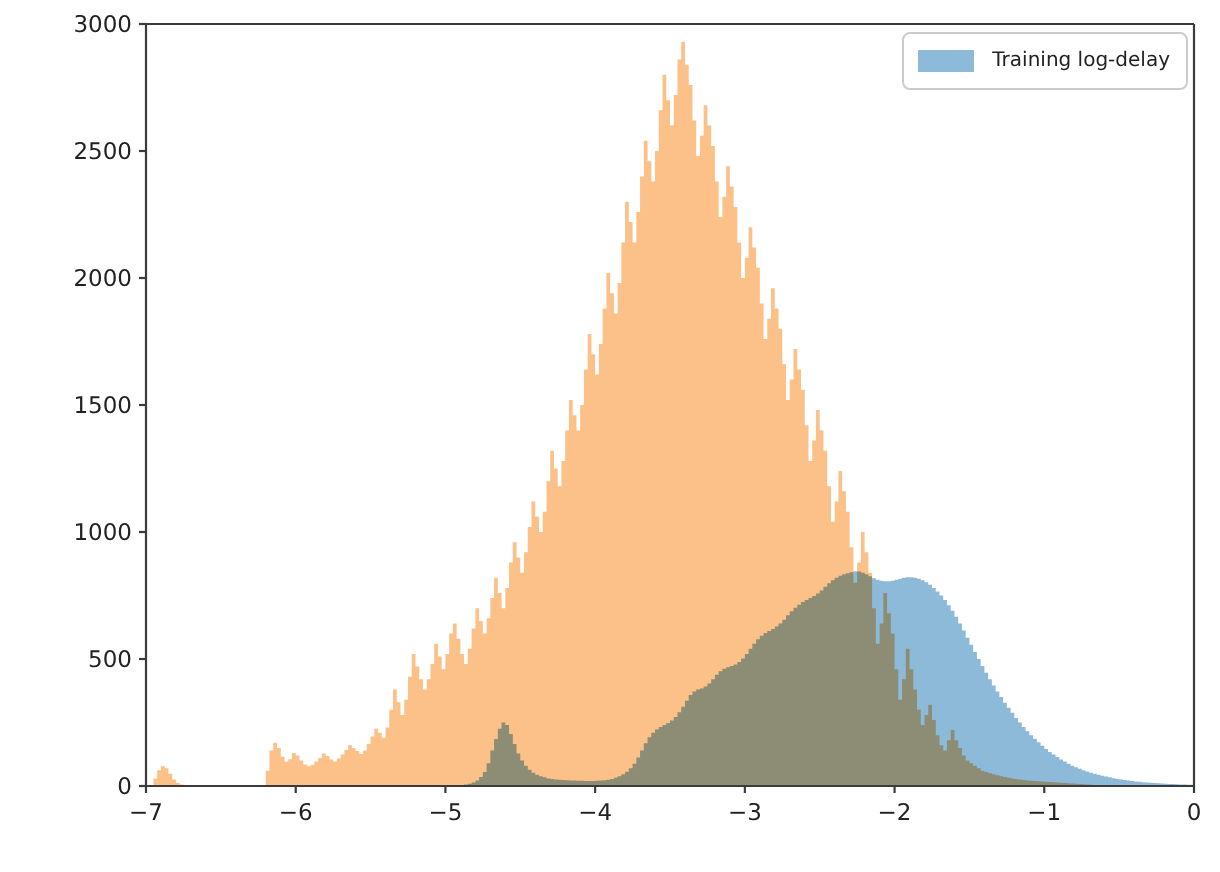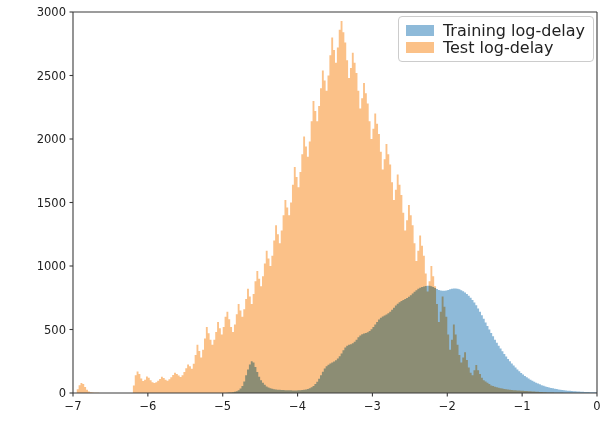--- a/index.html
+++ b/index.html
@@ -50,21 +50,21 @@
     height: 17px;
   }
   .legend-swatch {
     width: 28px;
     height: 11px;
     margin-right: 9px;
     flex: 0 0 auto;
   }
   .legend-label {
     font-family: "DejaVu Sans", sans-serif;
-    font-size: 16px;
+    font-size: 10px;
     color: #222222;
     white-space: nowrap;
     line-height: 1;
   }
 </style>
 </head>
 <body>
 
 <div id="figure">
 
@@ -116,19 +116,15 @@
           <text x="66" y="16.2" class="tick-label ytick-label">3000</text>
         </g>
       </svg>
   </div>
 
   <div class="legend-box" id="legend" style="right: 16px; top: 16px;">
     <div class="legend-row">
       <span class="legend-swatch" style="background: rgb(142, 186, 217);"></span>
       <span class="legend-label">Training log-delay</span>
     </div>
-    <div class="legend-row">
-      <span class="legend-swatch" style="background: rgb(251, 193, 136);"></span>
-      <span class="legend-label">Test log-delay</span>
-    </div>
   </div>
 
 </div>
 
 </body></html>

